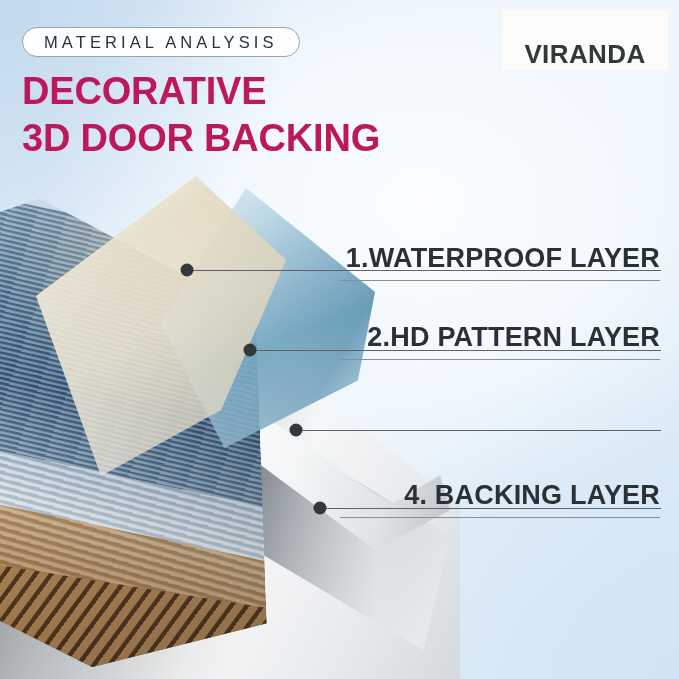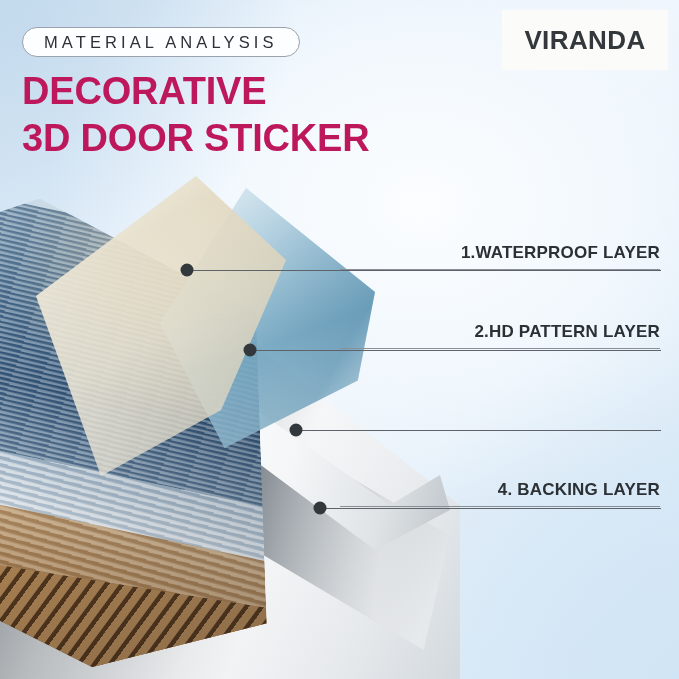--- a/index.html
+++ b/index.html
@@ -77,21 +77,21 @@
     color: #be185d;
     white-space: nowrap;
   }
 
   .brand-plate {
     position: absolute;
     left: 502px; top: 10px;
     width: 166px; height: 60px;
     background: #fbfbf9;
     display: flex;
-    align-items: center;
+    align-items: flex-end;
     justify-content: center;
   }
   .brand-plate span {
     font-size: 26px;
     font-weight: bold;
     letter-spacing: 0.4px;
     color: #33383c;
   }
 
   
@@ -249,21 +249,21 @@
   }
 
   
   .label-row {
     position: absolute;
     right: 19px;
     width: 320px;
     text-align: right;
   }
   .label-row .txt {
-    font-size: 17px;
+    font-size: 27px;
     font-weight: bold;
     letter-spacing: 0.2px;
     color: #2b3034;
     white-space: nowrap;
     display: block;
     padding-bottom: 6px;
   }
   .label-row .rule {
     display: block;
     height: 1px;
@@ -309,21 +309,21 @@
     <div class="layer-wp"></div>
     <div class="layer-wp-fold"></div>
   </div>
 
   <div class="eyebrow-pill">
     <span>MATERIAL ANALYSIS</span>
   </div>
 
   <div class="headline">
     <div>DECORATIVE</div>
-    <div>3D DOOR STICKER</div>
+    <div>3D DOOR BACKING</div>
   </div>
 
   <div class="brand-plate">
     <span>VIRANDA</span>
   </div>
 
   <div class="leader" style="left:187px; top:270px; width:474px;"></div>
   <div class="leader" style="left:250px; top:350px; width:411px;"></div>
   <div class="leader" style="left:296px; top:430px; width:365px;"></div>
   <div class="leader" style="left:320px; top:508px; width:341px;"></div>

